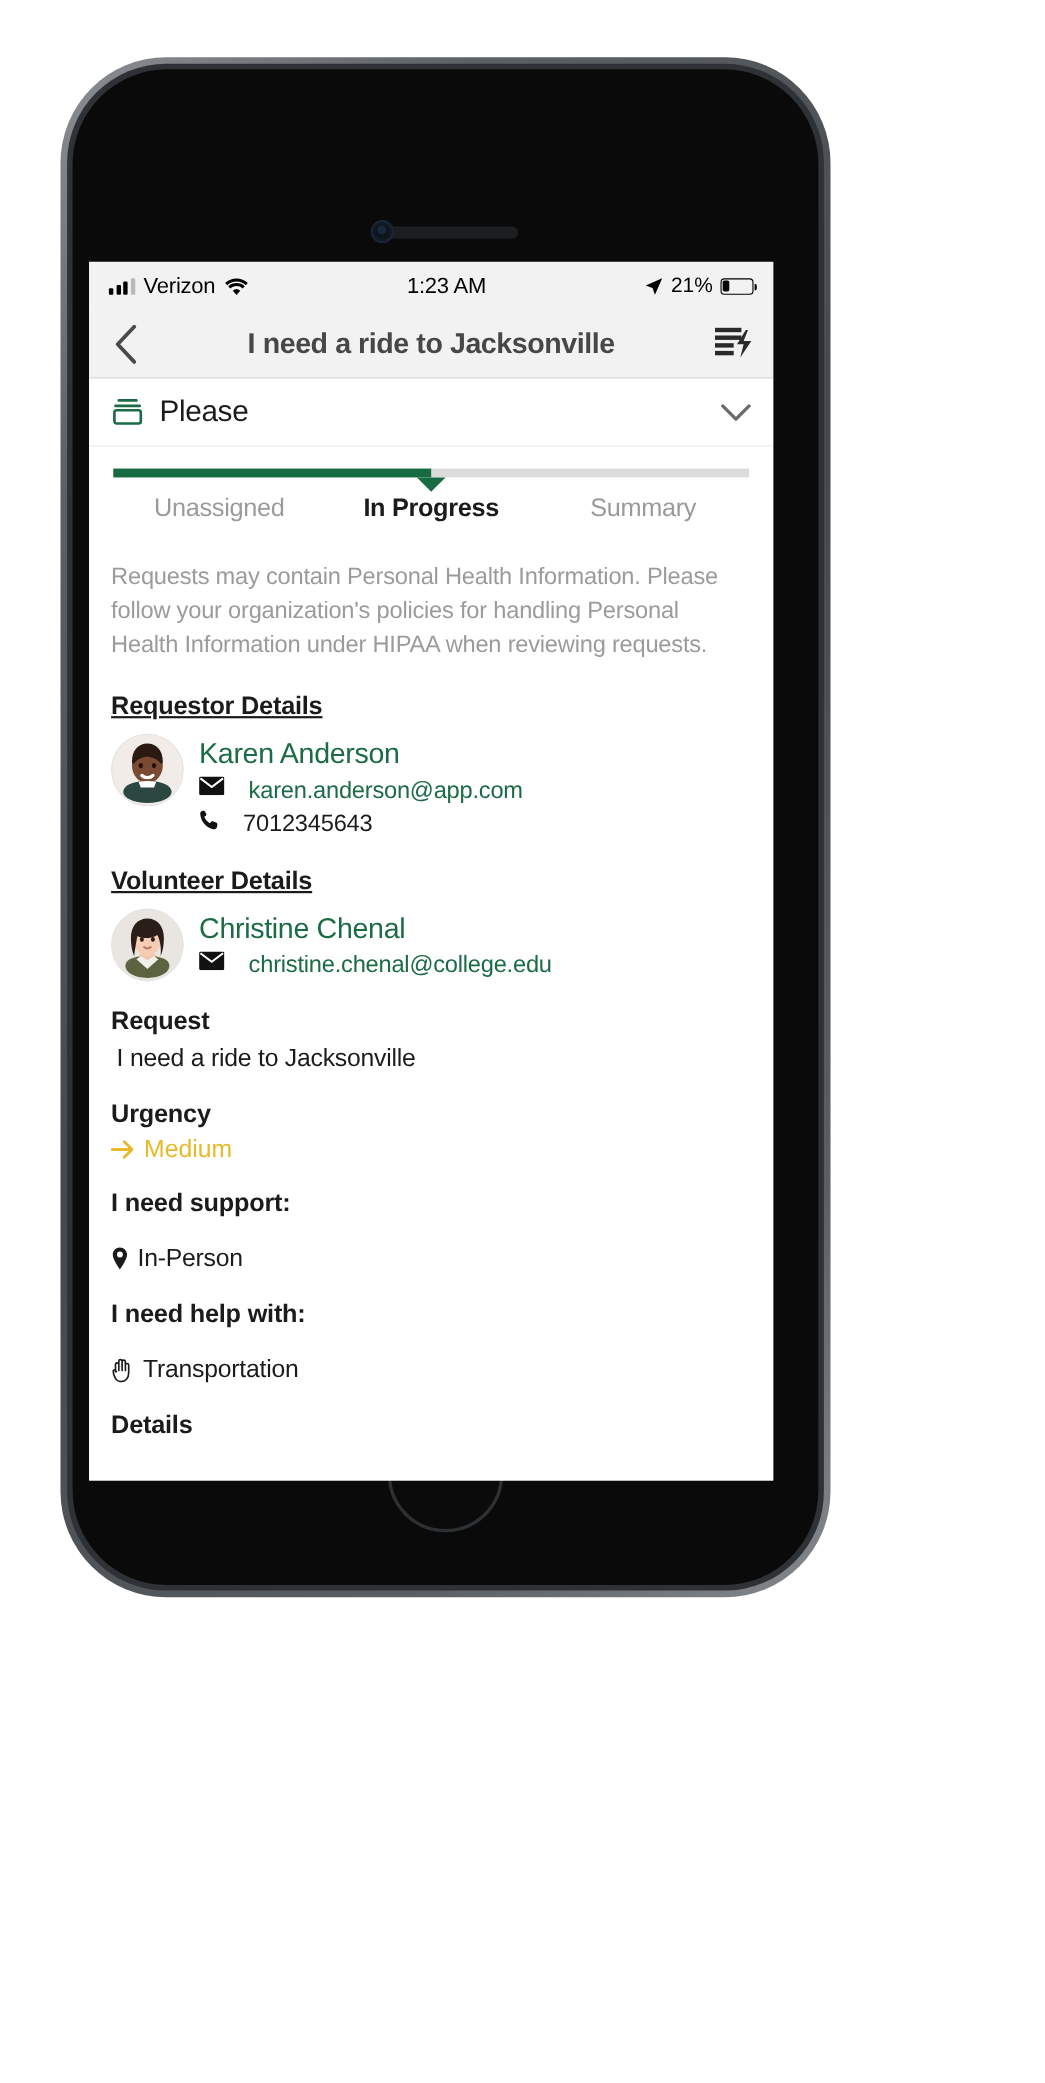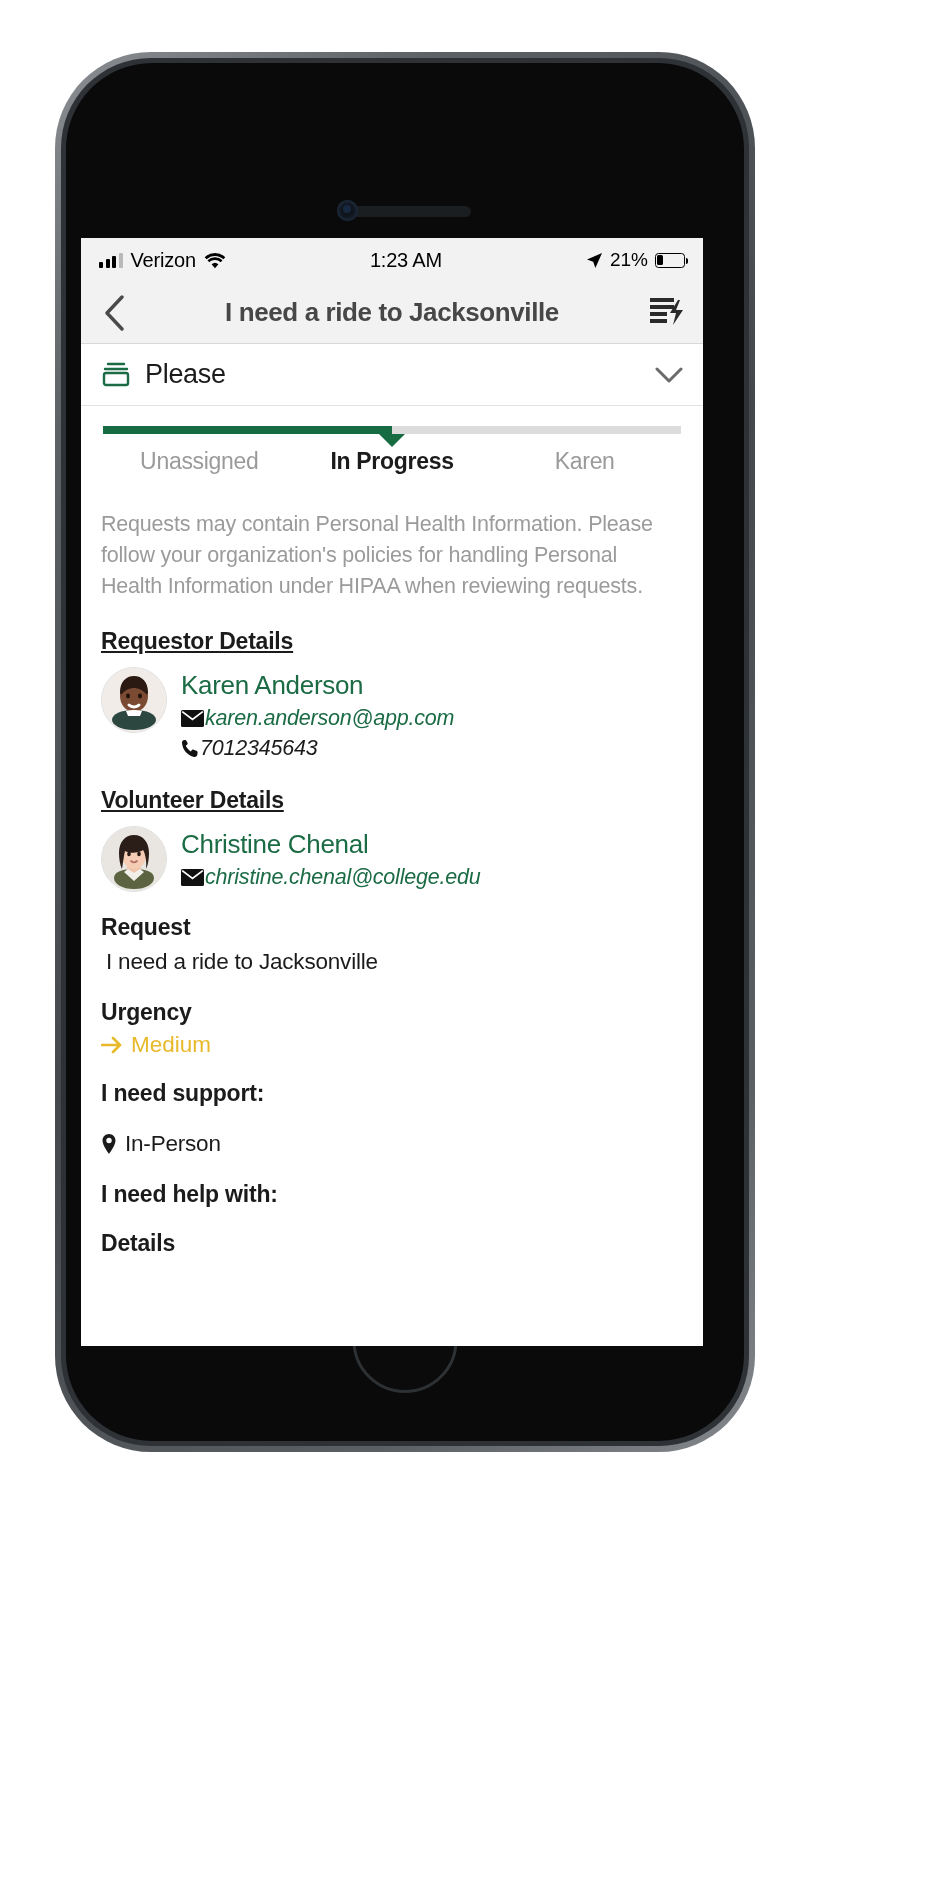--- a/index.html
+++ b/index.html
@@ -132,21 +132,21 @@
   .content { flex:1; overflow:hidden; padding: 0 20px; background:#fff; }
   .disclaimer { margin-top: 34px; font-size: 21.5px; line-height: 31px; color:#9b9b9b; letter-spacing:-0.2px; }
 
   .sect-title { font-size: 23px; font-weight: 700; color:#1b1b1b; margin-top: 26px; letter-spacing:-0.2px;text-decoration:underline; }
 
   .person { display:flex; align-items:flex-start; margin-top: 12px; }
   .avatar { width: 66px; height: 66px; border-radius: 50%; flex:0 0 66px;
      border: 1px solid #e0e0e0; overflow:hidden; position:relative; background:#efefef; }
   .person-info { margin-left: 14px; padding-top: 2px; }
   .person-name { font-size: 26px; color:#1b6b45; letter-spacing:-0.3px; line-height: 32px; }
-  .person-line { display:flex; align-items:center; gap:1px; margin-top: 5px; font-size: 21.5px; color:#1b6b45; letter-spacing:-0.2px;font-style:italic; }
+  .person-line { display:flex; align-items:flex-start; gap:22px; margin-top: 5px; font-size: 21.5px; color:#1b6b45; letter-spacing:-0.2px; }
   .person-line.dark { color: #1b1b1b; }
 
   .field-label { font-size: 23px; font-weight:700; color:#1b1b1b; margin-top: 22px; letter-spacing:-0.2px; }
   .field-value { font-size: 22.5px; color:#1b1b1b; margin-top: 6px; padding-left: 5px; letter-spacing:-0.2px; line-height: 30px; }
   .field-value.icon-row { display:flex; align-items:center; gap:8px; padding-left:0;margin-top:22px; }
   .urgency { color:#e8b92b; font-size:22.5px; display:flex; align-items:center; gap:8px; margin-top:6px; }
 
   svg { display:block; }
 </style>
 </head>
@@ -233,21 +233,21 @@
       </div>
 
       <div class="stepper">
         <div class="track">
           <div class="track-fill" id="track-fill" style="width: 50%; background: rgb(23, 107, 67);"></div>
           <div class="track-arrow" id="track-arrow" style="left: 50%; border-top-color: rgb(23, 107, 67);"></div>
         </div>
         <div class="steps" id="steps">
                 <div class="step">Unassigned</div>
                 <div class="step active">In Progress</div>
-                <div class="step">Karen</div>
+                <div class="step">Summary</div>
               </div>
       </div>
 
       <div class="content">
 
         <div class="disclaimer">Requests may contain Personal Health Information. Please follow your organization's policies for handling Personal Health Information under HIPAA when reviewing requests.</div>
 
         <div class="sect-title">Requestor Details</div>
         <div class="person">
           <div class="avatar">
@@ -330,20 +330,28 @@
         <div class="field-value icon-row">
           <span>
             <svg width="16" height="22" viewBox="0 0 16 22">
                     <path d="M8 1C4.4 1 1.5 3.9 1.5 7.5 1.5 12.4 8 21 8 21s6.5-8.6 6.5-13.5C14.5 3.9 11.6 1 8 1zm0 9.2a2.7 2.7 0 1 1 0-5.4 2.7 2.7 0 0 1 0 5.4z" fill="#1b1b1b"></path>
                   </svg>
           </span>
           <span>In-Person</span>
         </div>
 
         <div class="field-label">I need help with:</div>
+        <div class="field-value icon-row">
+          <span>
+            <svg width="21" height="23" viewBox="0 0 21 23">
+              <path d="M4 13V6.5a1.5 1.5 0 0 1 3 0V12M7 12V3.5a1.5 1.5 0 0 1 3 0V12M10 12V4a1.5 1.5 0 0 1 3 0v8M13 12V7a1.5 1.5 0 0 1 3 0v7c0 5-3 8-7 8s-5-2.5-6.5-6L2 13.2c-.5-1.2 1-2.3 2-1.2l.9 1" stroke="#1b1b1b" stroke-width="1.5" fill="none" stroke-linecap="round" stroke-linejoin="round"></path>
+            </svg>
+          </span>
+          <span>Transportation</span>
+        </div>
 
         <div class="field-label">Details</div>
 
       </div>
     </div>
   </div>
   </div>
   </div>
 </div>
 

